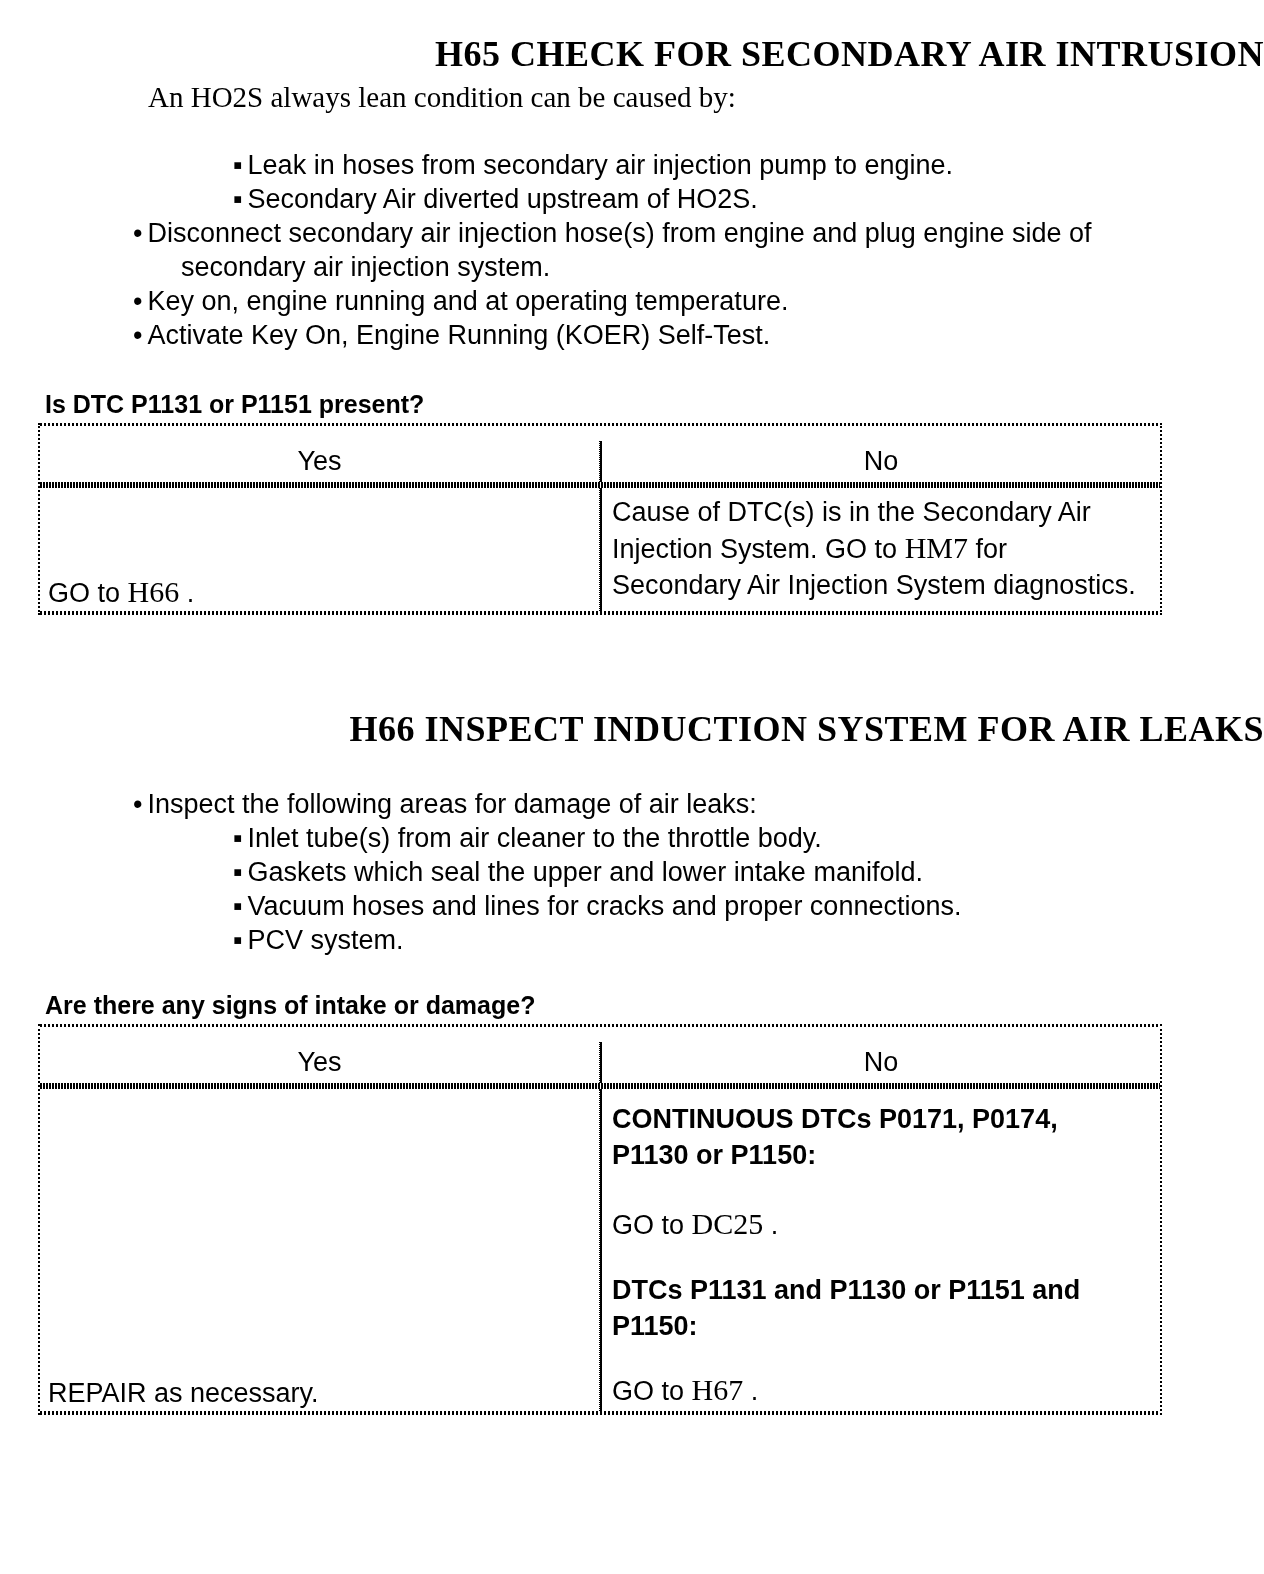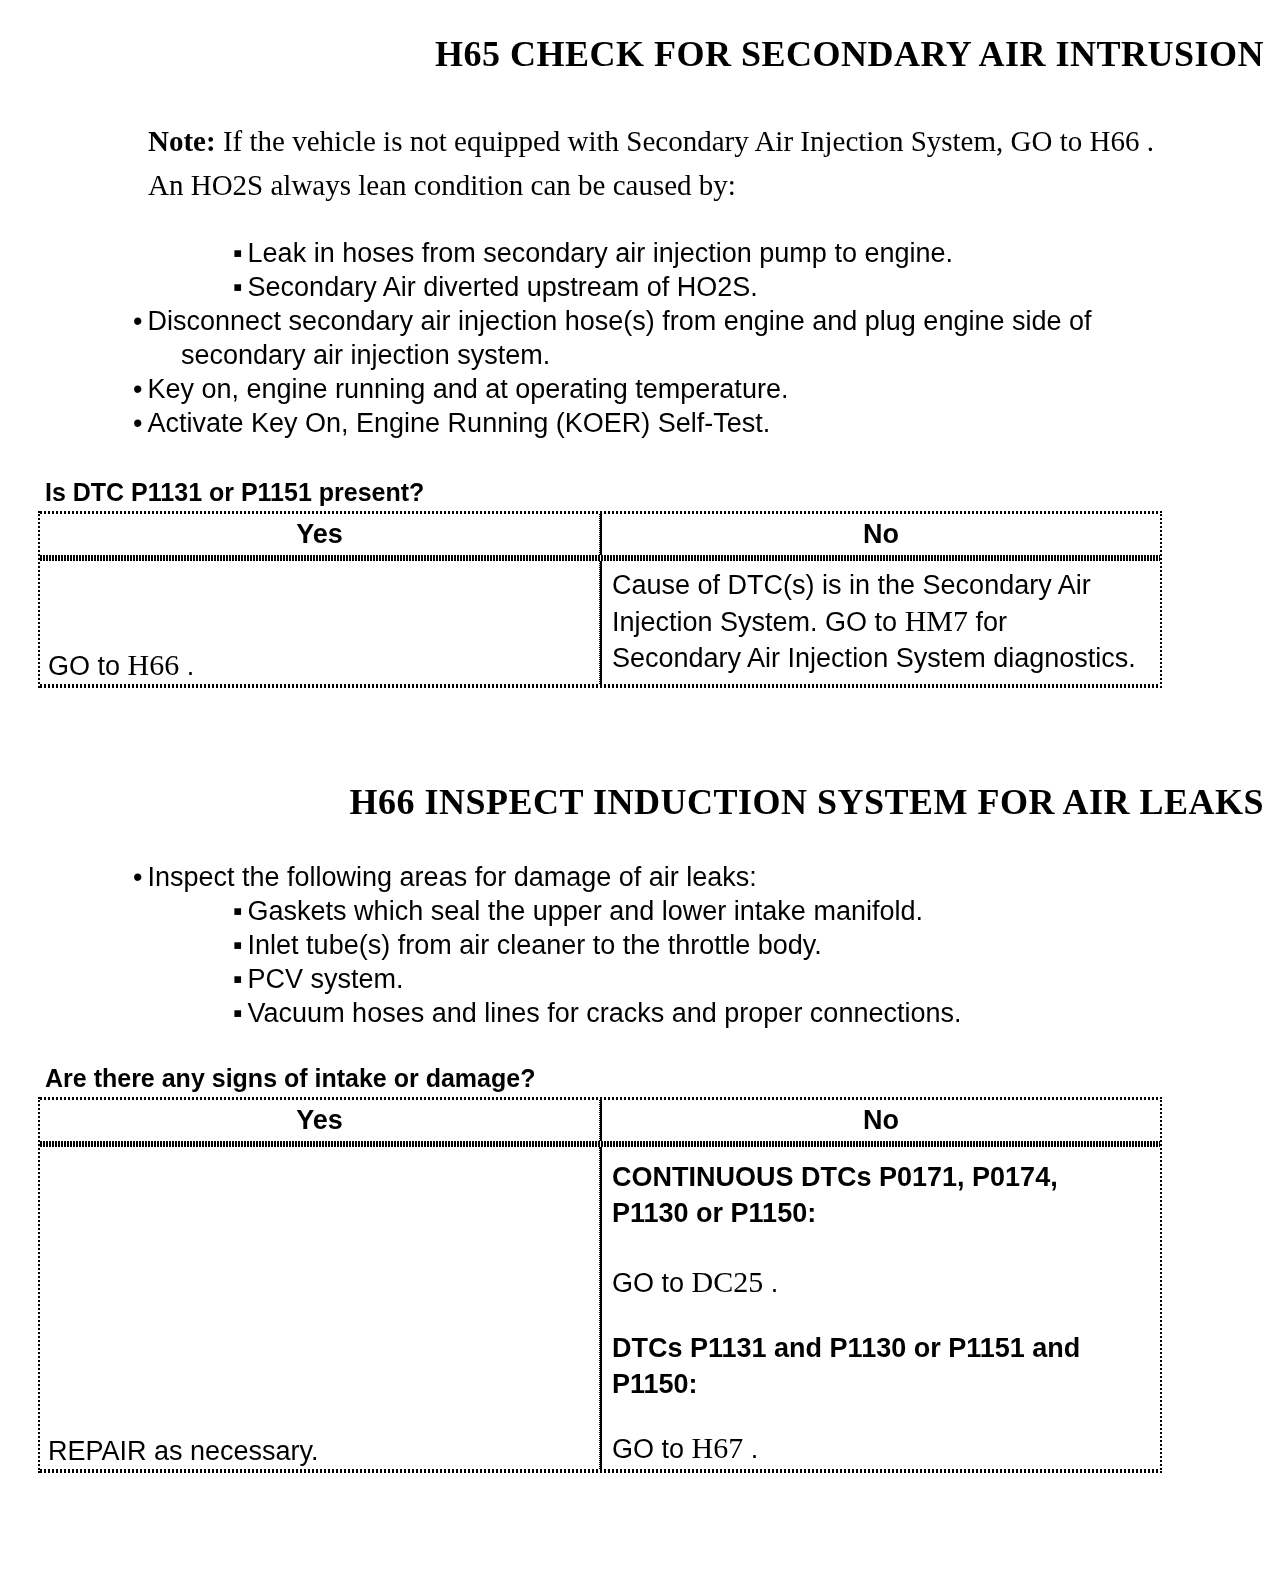--- a/index.html
+++ b/index.html
@@ -58,21 +58,21 @@
     background: repeating-linear-gradient(90deg, #000 0 2px, transparent 2px 4px);
   }
   .band.mid { height: 6px; background: repeating-linear-gradient(90deg, #000 0 2px, transparent 2px 3px); }
   .band.bot { height: 4px; }
   .qrow { display: flex; }
   .qcell { box-sizing: border-box; }
   .col-l { width: 560px; border-right: 1px dotted #000; }
   .col-r { width: 560px; border-left: 2px solid #000; }
   .qhead .qcell {
     height: 41px; display: flex; align-items: center; justify-content: center;
-    font-weight: bold; font-size: 27px;
+    font-weight: normal; font-size: 27px; margin-top: 15px;
   }
   .qbody { font-size: 27px; line-height: 36px; }
   #t1-body { min-height: 121px; }
   #t2-body { min-height: 322px; }
   .vcenter { display: flex; align-items: flex-end; padding-left: 8px; }
   .textcell { padding: 6px 20px 8px 10px; }
   .ref {
     font-family: "Liberation Serif", "DejaVu Serif", serif;
     font-size: 30px;
   }
@@ -83,21 +83,20 @@
   #t2-no .p4 { margin-top: 28px; }
   .bold { font-weight: bold; }
 </style>
 </head>
 <body>
 
 <div>
 
   <h1 class="h1" id="h65-title">H65 CHECK FOR SECONDARY AIR INTRUSION</h1>
 
-  <p class="serif-p" id="note-p"><b>Note:</b><span> If the vehicle is not equipped with Secondary Air Injection System, GO to </span><span class="nowrap"><span>H66</span><span> .</span></span></p>
 
   <p class="serif-p" id="intro-p">An HO2S always lean condition can be caused by:</p>
 
   <div class="list" id="causes-list">
     <div class="li sq"><span class="mk">▪</span><span>Leak in hoses from secondary air injection pump to engine.</span></div>
     <div class="li sq"><span class="mk">▪</span><span>Secondary Air diverted upstream of HO2S.</span></div>
   </div>
 
   <div class="list" id="steps-list">
     <div class="li rd"><span class="mk">•</span><span>Disconnect secondary air injection hose(s) from engine and plug engine side of secondary air injection system.</span></div>
@@ -123,24 +122,24 @@
     <div class="band bot"></div>
   </div>
 
   <h1 class="h1" id="h66-title">H66 INSPECT INDUCTION SYSTEM FOR AIR LEAKS</h1>
 
   <div class="list">
     <div class="li rd" id="h66-step"><span class="mk">•</span><span>Inspect the following areas for damage of air leaks:</span></div>
   </div>
 
   <div class="list" id="areas-list">
+    <div class="li sq"><span class="mk">▪</span><span>Inlet tube(s) from air cleaner to the throttle body.</span></div>
     <div class="li sq"><span class="mk">▪</span><span>Gaskets which seal the upper and lower intake manifold.</span></div>
-    <div class="li sq"><span class="mk">▪</span><span>Inlet tube(s) from air cleaner to the throttle body.</span></div>
+    <div class="li sq"><span class="mk">▪</span><span>Vacuum hoses and lines for cracks and proper connections.</span></div>
     <div class="li sq"><span class="mk">▪</span><span>PCV system.</span></div>
-    <div class="li sq"><span class="mk">▪</span><span>Vacuum hoses and lines for cracks and proper connections.</span></div>
   </div>
 
   <div class="question" id="q2">Are there any signs of intake or damage?</div>
 
   <div class="qtable">
     <div class="band"></div>
     <div class="qrow qhead">
       <div class="qcell col-l">Yes</div>
       <div class="qcell col-r">No</div>
     </div>

